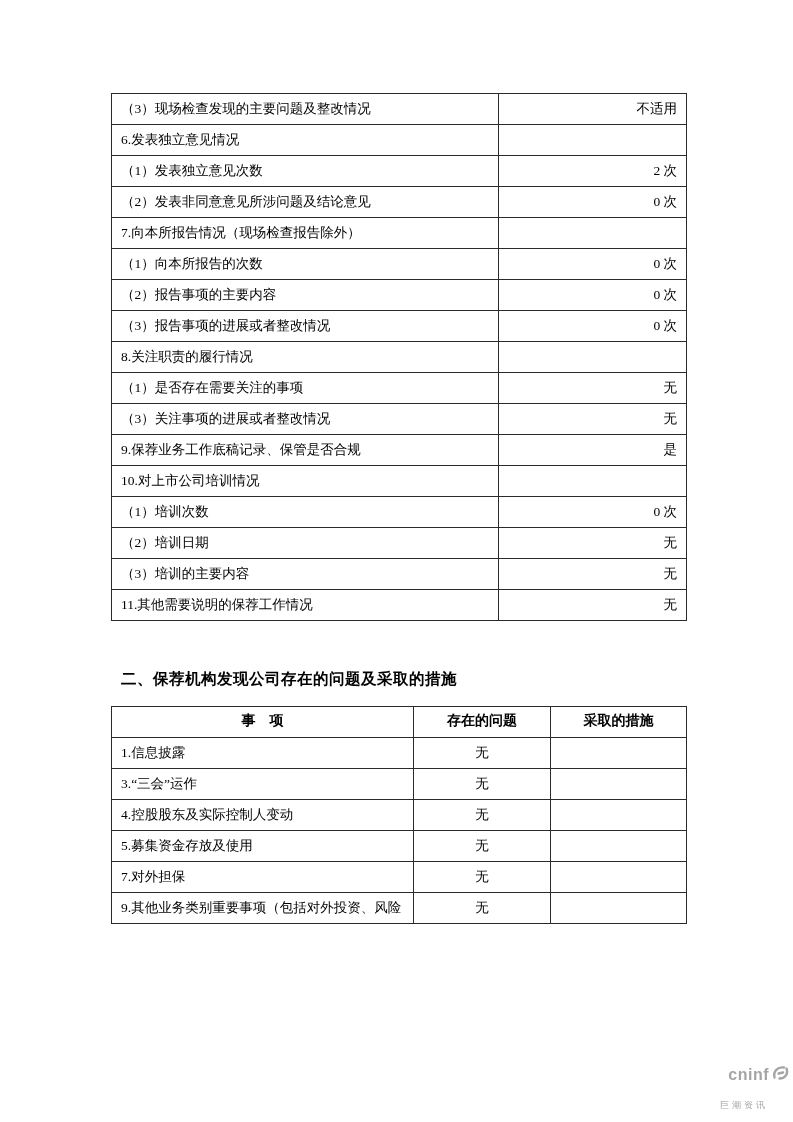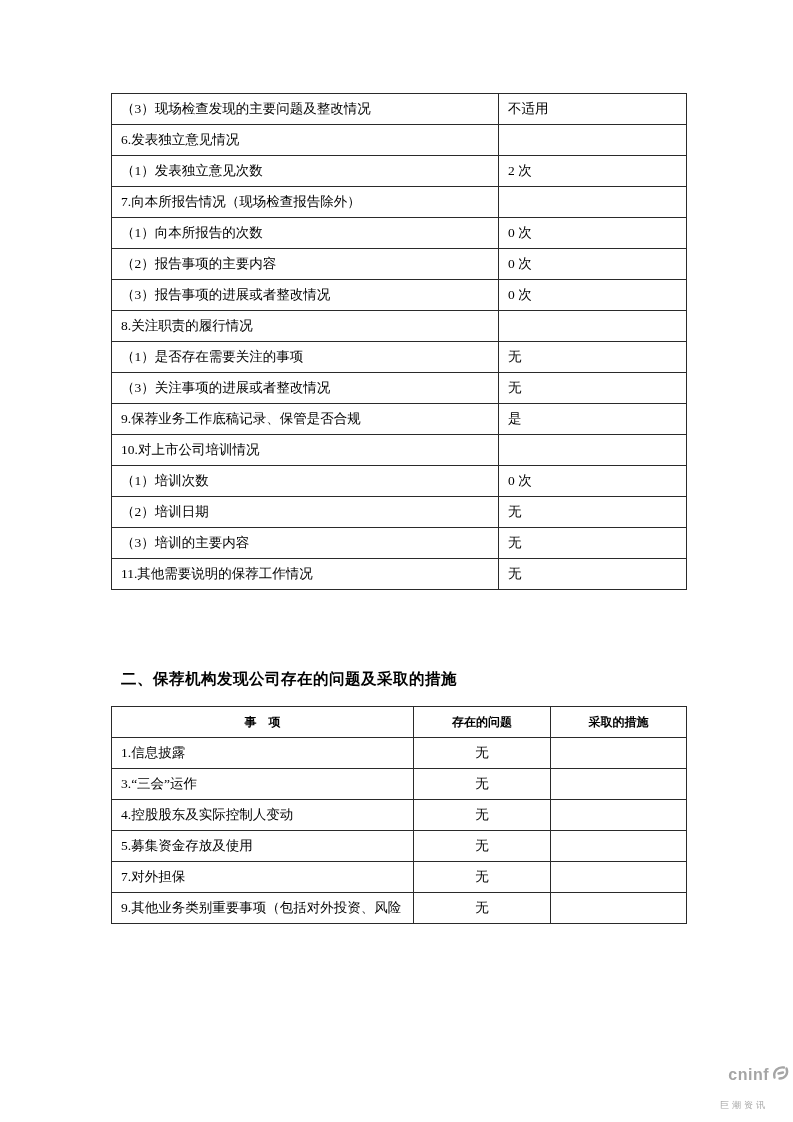--- a/index.html
+++ b/index.html
@@ -25,27 +25,27 @@
     height: 30px;
     padding: 0 9px;
     font-size: 13.5px;
     line-height: 1.25;
     overflow: hidden;
     white-space: nowrap;
   }
   
   .t1 { left: 111px; top: 93px; width: 575px; }
   .t1 .c1 { text-align: left; }
-  .t1 .c2 { text-align: left; }
+  .t1 .c2 { text-align: right; }
   
   .t2 { left: 111px; top: 706px; width: 575px; }
   .t2 th {
-    font-family: Liberation Serif, serif;
+    font-family: Liberation Mono, monospace;
     font-weight: bold;
-    font-size: 12px;
+    font-size: 14px;
     text-align: center;
   }
   .t2 .c1 { text-align: left; }
   .t2 .c2, .t2 .c3 { text-align: center; }
   
   .sec-title {
     position: absolute;
     left: 121px; top: 669px;
     margin: 0;
     font-family: "Liberation Sans", "DejaVu Sans", sans-serif;
@@ -99,20 +99,24 @@
         <tr>
           <td class="c1">6.发表独立意见情况</td>
           <td class="c2"></td>
         </tr>
 
         <tr>
           <td class="c1">（1）发表独立意见次数</td>
           <td class="c2">2 次</td>
         </tr>
 
+        <tr>
+          <td class="c1">（2）发表非同意意见所涉问题及结论意见</td>
+          <td class="c2">0 次</td>
+        </tr>
 
         <tr>
           <td class="c1">7.向本所报告情况（现场检查报告除外）</td>
           <td class="c2"></td>
         </tr>
 
         <tr>
           <td class="c1">（1）向本所报告的次数</td>
           <td class="c2">0 次</td>
         </tr>

